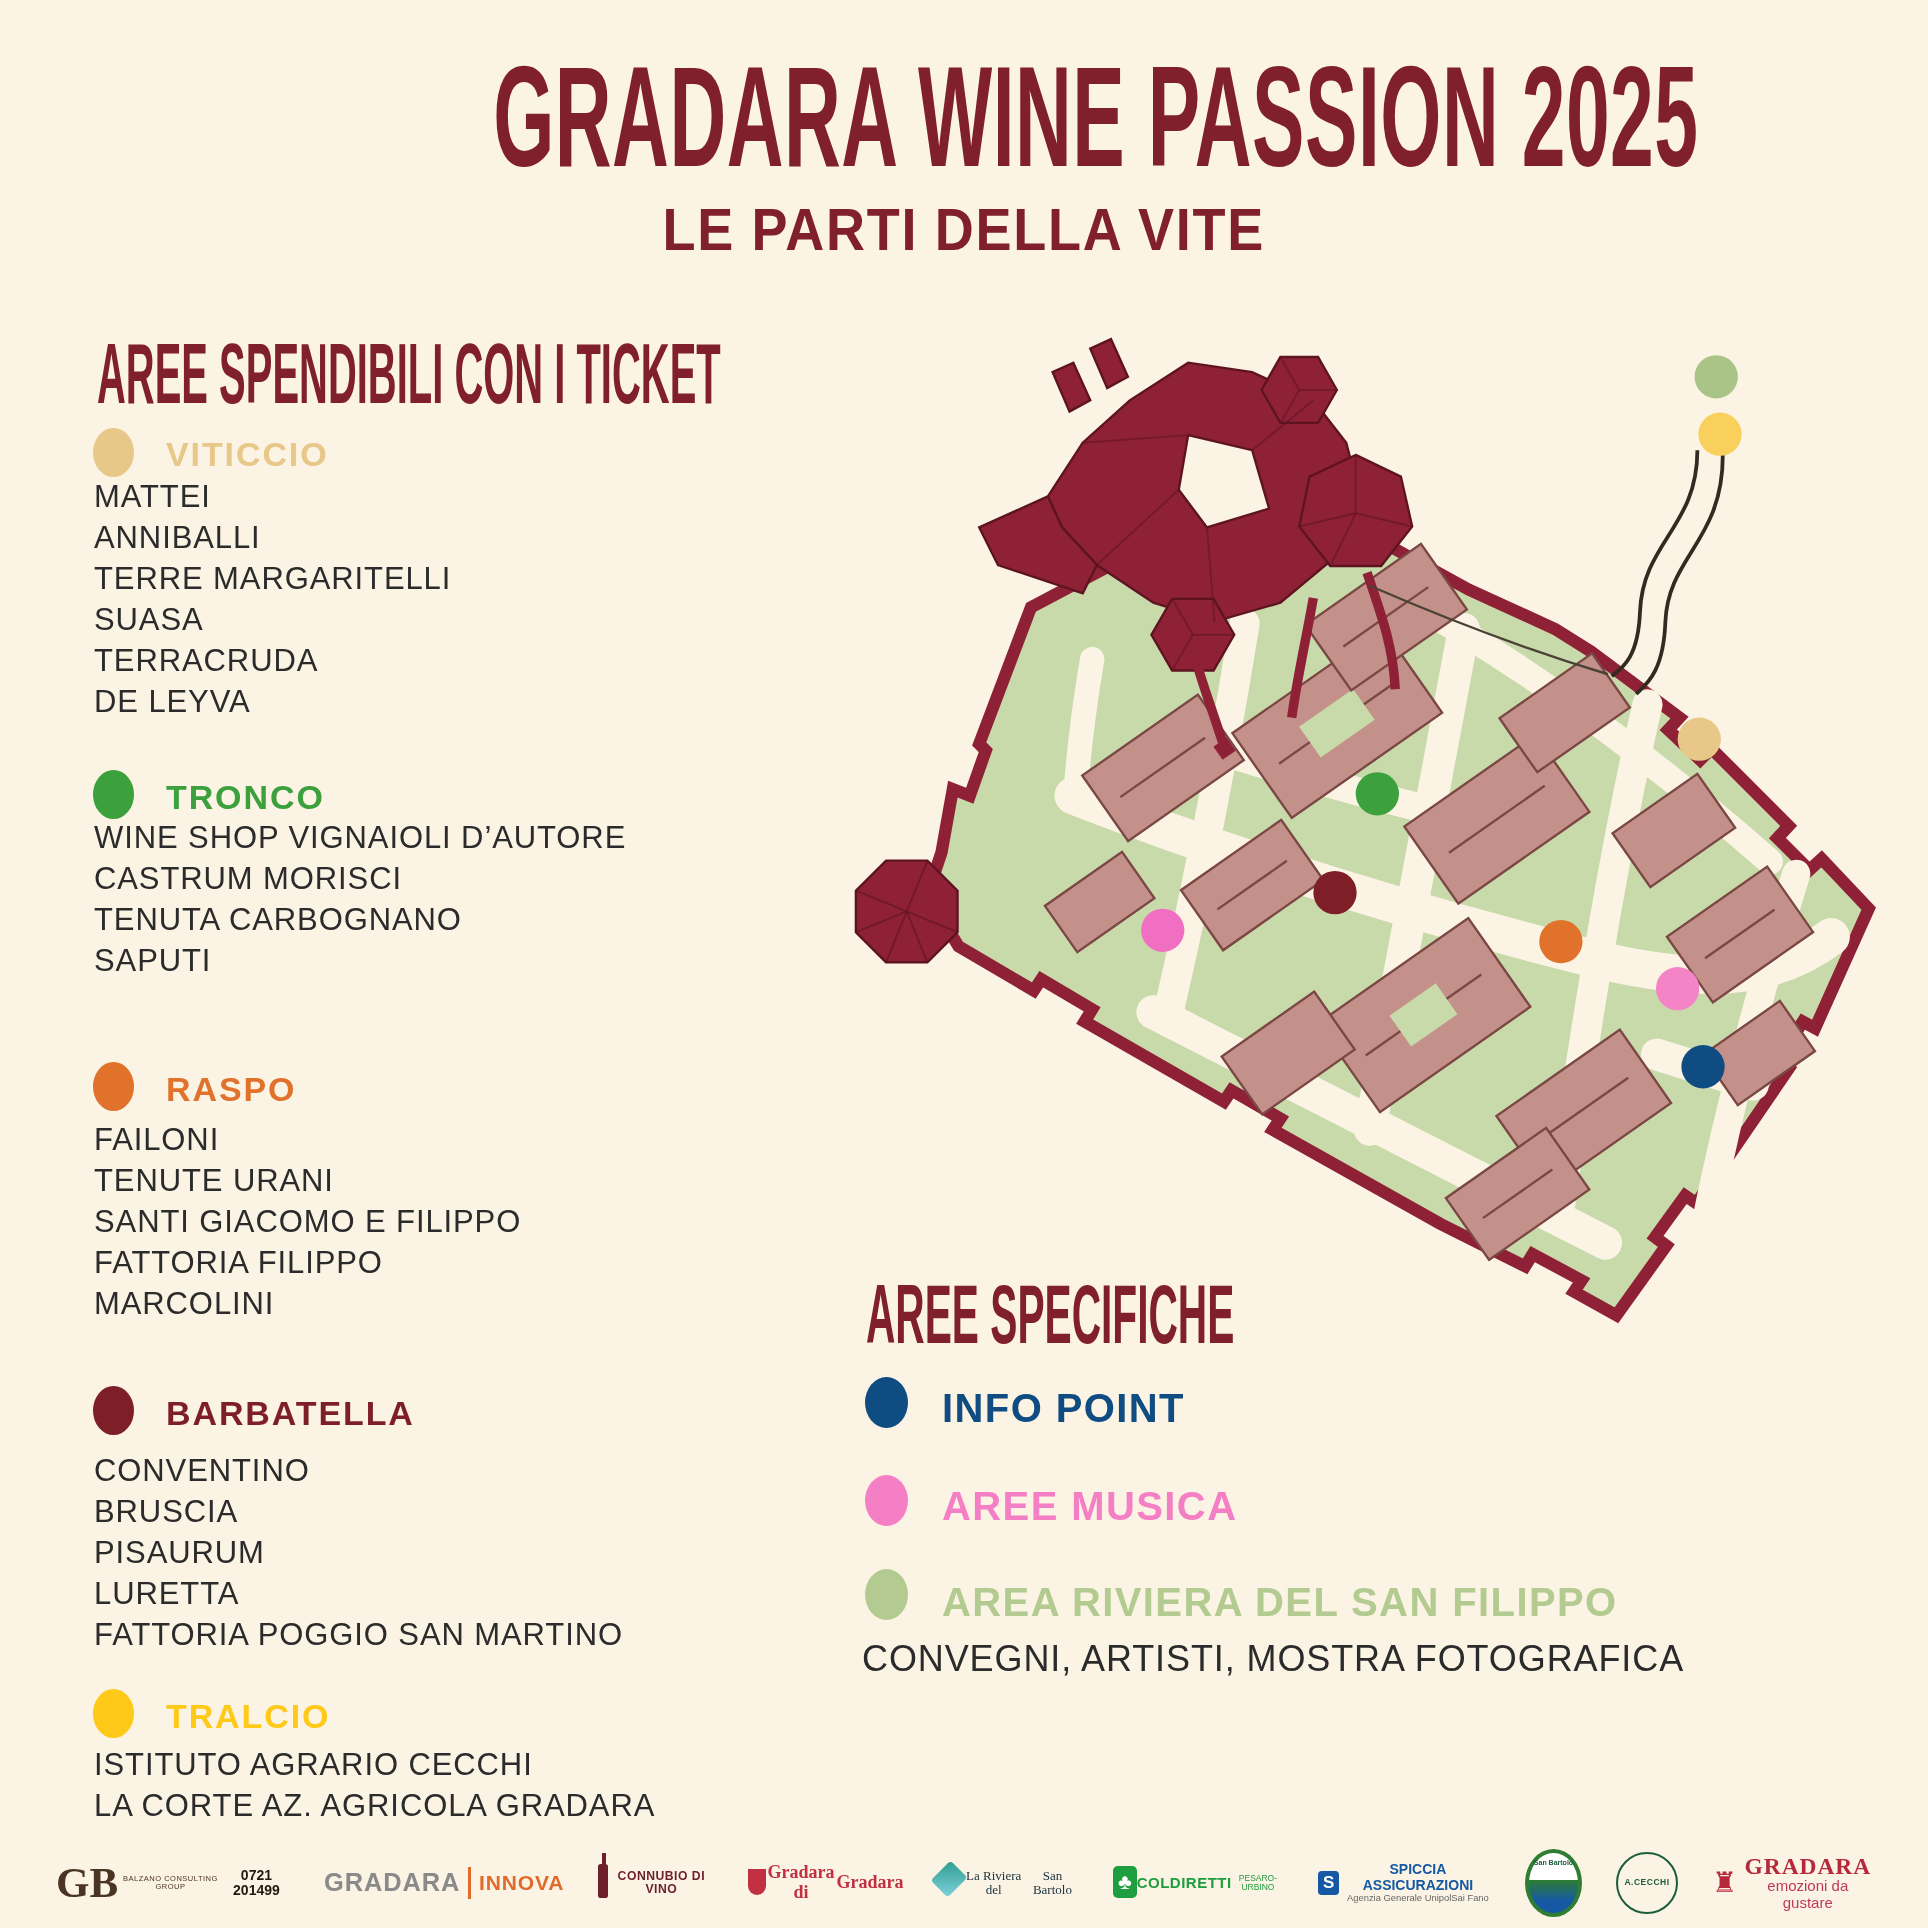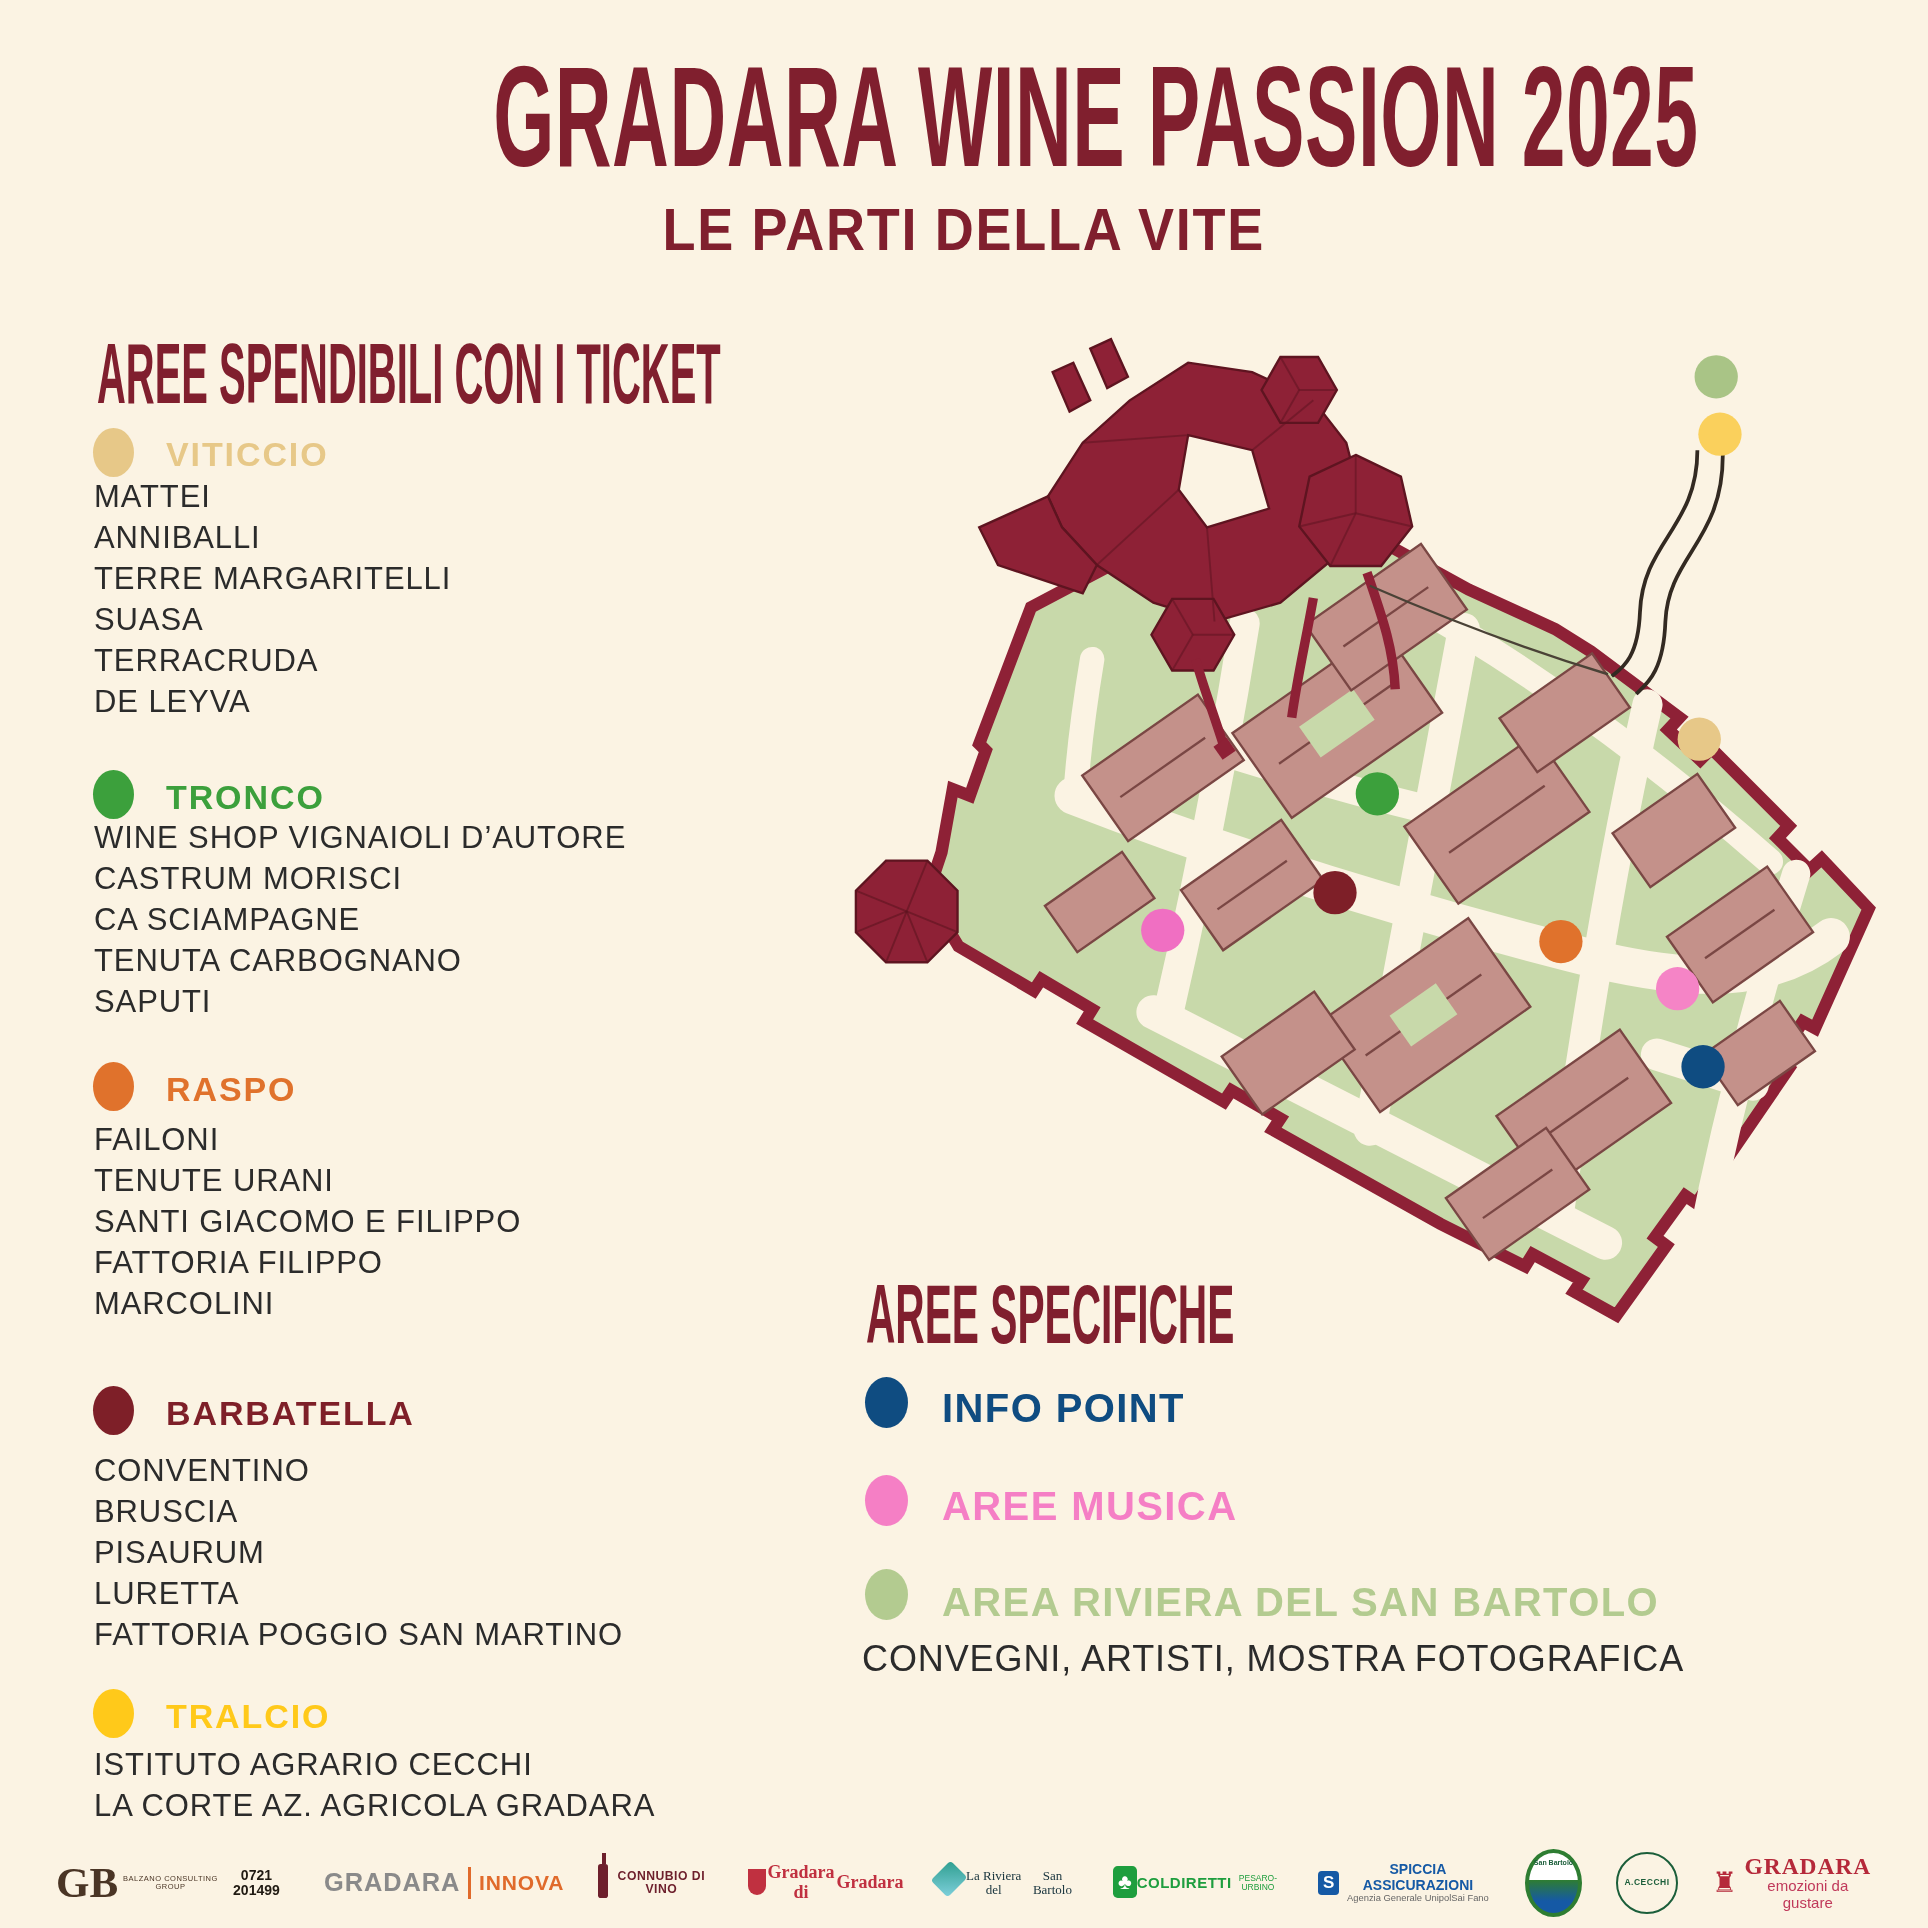--- a/index.html
+++ b/index.html
@@ -88,21 +88,20 @@
     <div>SUASA</div>
     <div>TERRACRUDA</div>
     <div>DE LEYVA</div>
   </div>
 
   <div class="dot" style="left: 93px; top: 770px; background: rgb(60, 160, 60);"></div>
   <div class="cat-label" style="left: 166px; top: 778px; color: rgb(60, 160, 60);">TRONCO</div>
   <div class="item-list" style="left:94px;top:817px;">
     <div>WINE SHOP VIGNAIOLI D’AUTORE</div>
     <div>CASTRUM MORISCI</div>
-    <div>CA SCIAMPAGNE</div>
     <div>TENUTA CARBOGNANO</div>
     <div>SAPUTI</div>
   </div>
 
   <div class="dot" style="left: 93px; top: 1062px; background: rgb(224, 114, 44);"></div>
   <div class="cat-label" style="left: 166px; top: 1070px; color: rgb(224, 114, 44);">RASPO</div>
   <div class="item-list" style="left:94px;top:1119px;">
     <div>FAILONI</div>
     <div>TENUTE URANI</div>
     <div>SANTI GIACOMO E FILIPPO</div>
@@ -274,21 +273,21 @@
     <span class="condensed">AREE SPECIFICHE</span>
   </div>
 
   <div class="dot" style="left: 865px; top: 1377px; width: 43px; height: 51px; background: rgb(15, 76, 129);"></div>
   <div class="spec-label" style="left: 942px; top: 1386px; color: rgb(15, 76, 129);">INFO POINT</div>
 
   <div class="dot" style="left: 865px; top: 1475px; width: 43px; height: 51px; background: rgb(245, 127, 197);"></div>
   <div class="spec-label" style="left: 942px; top: 1484px; color: rgb(245, 127, 197);">AREE MUSICA</div>
 
   <div class="dot" style="left: 865px; top: 1569px; width: 43px; height: 51px; background: rgb(179, 203, 144);"></div>
-  <div class="spec-label" style="left: 942px; top: 1580px; color: rgb(179, 203, 144);">AREA RIVIERA DEL SAN BARTOLO</div>
+  <div class="spec-label" style="left: 942px; top: 1580px; color: rgb(179, 203, 144);">AREA RIVIERA DEL SAN FILIPPO</div>
 
   <div class="abs" id="specific-note">CONVEGNI, ARTISTI, MOSTRA FOTOGRAFICA</div>
 
   <div id="footer">
     <div class="logo">
       <div class="gb-mono">GB</div>
       <div class="gb-sub">BALZANO CONSULTING GROUP</div>
       <div class="gb-phone">0721 201499</div>
     </div>
     <div class="logo">

